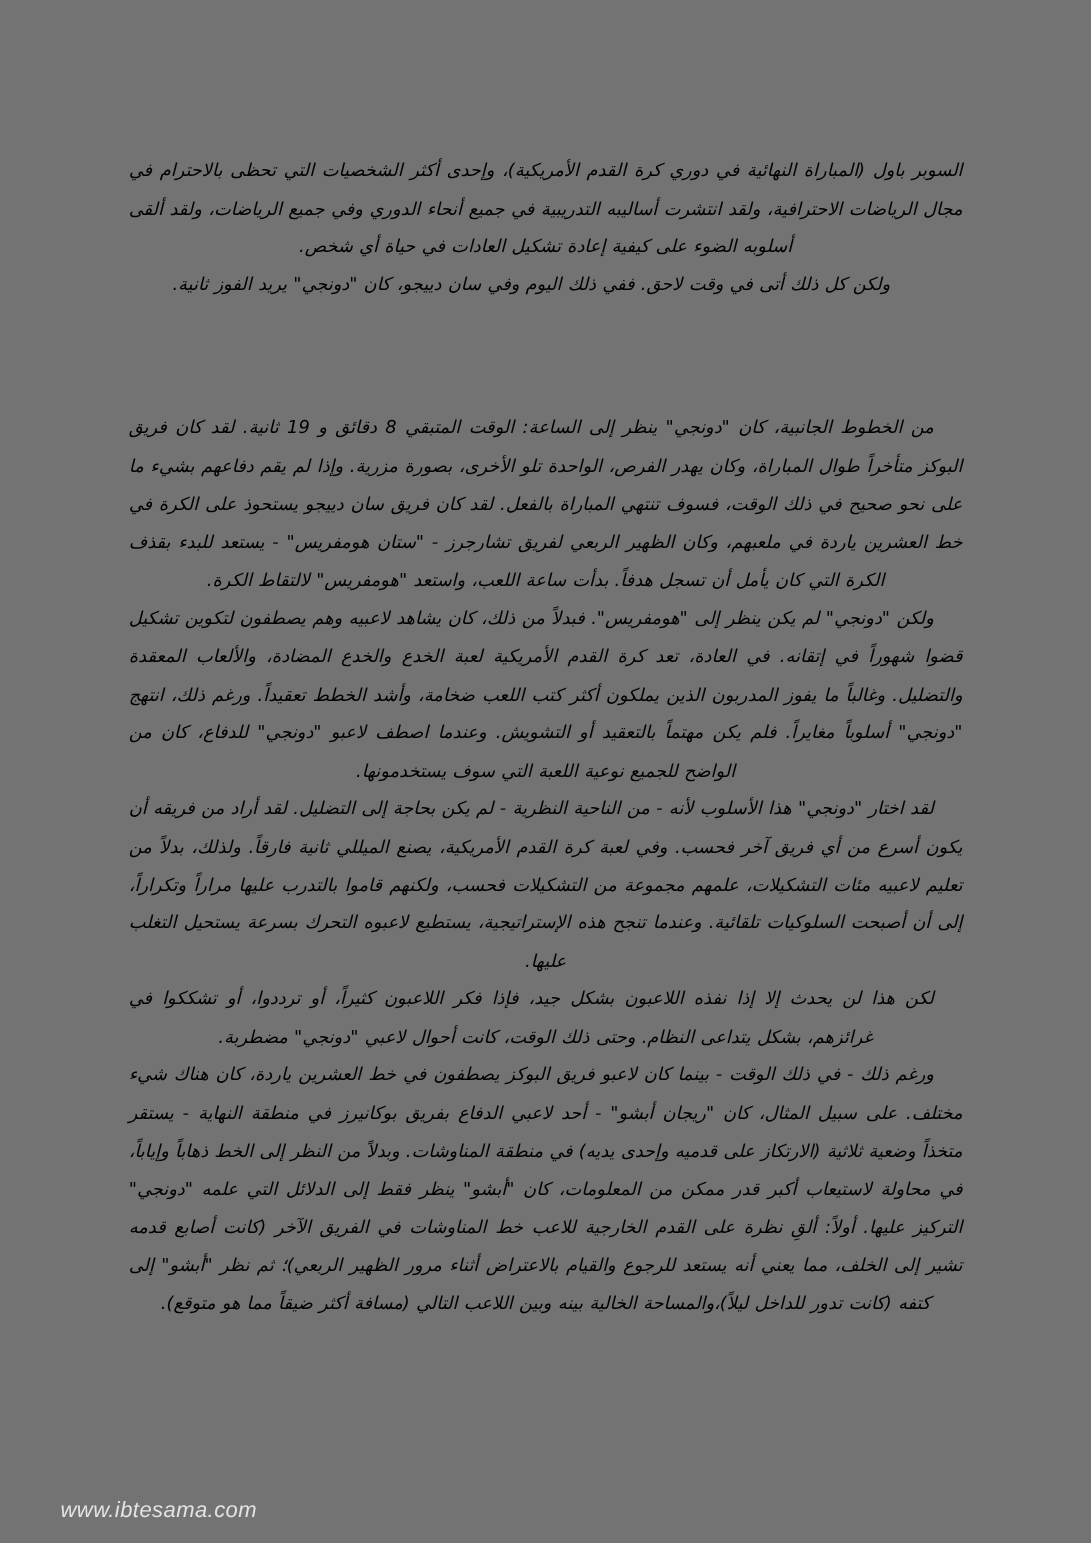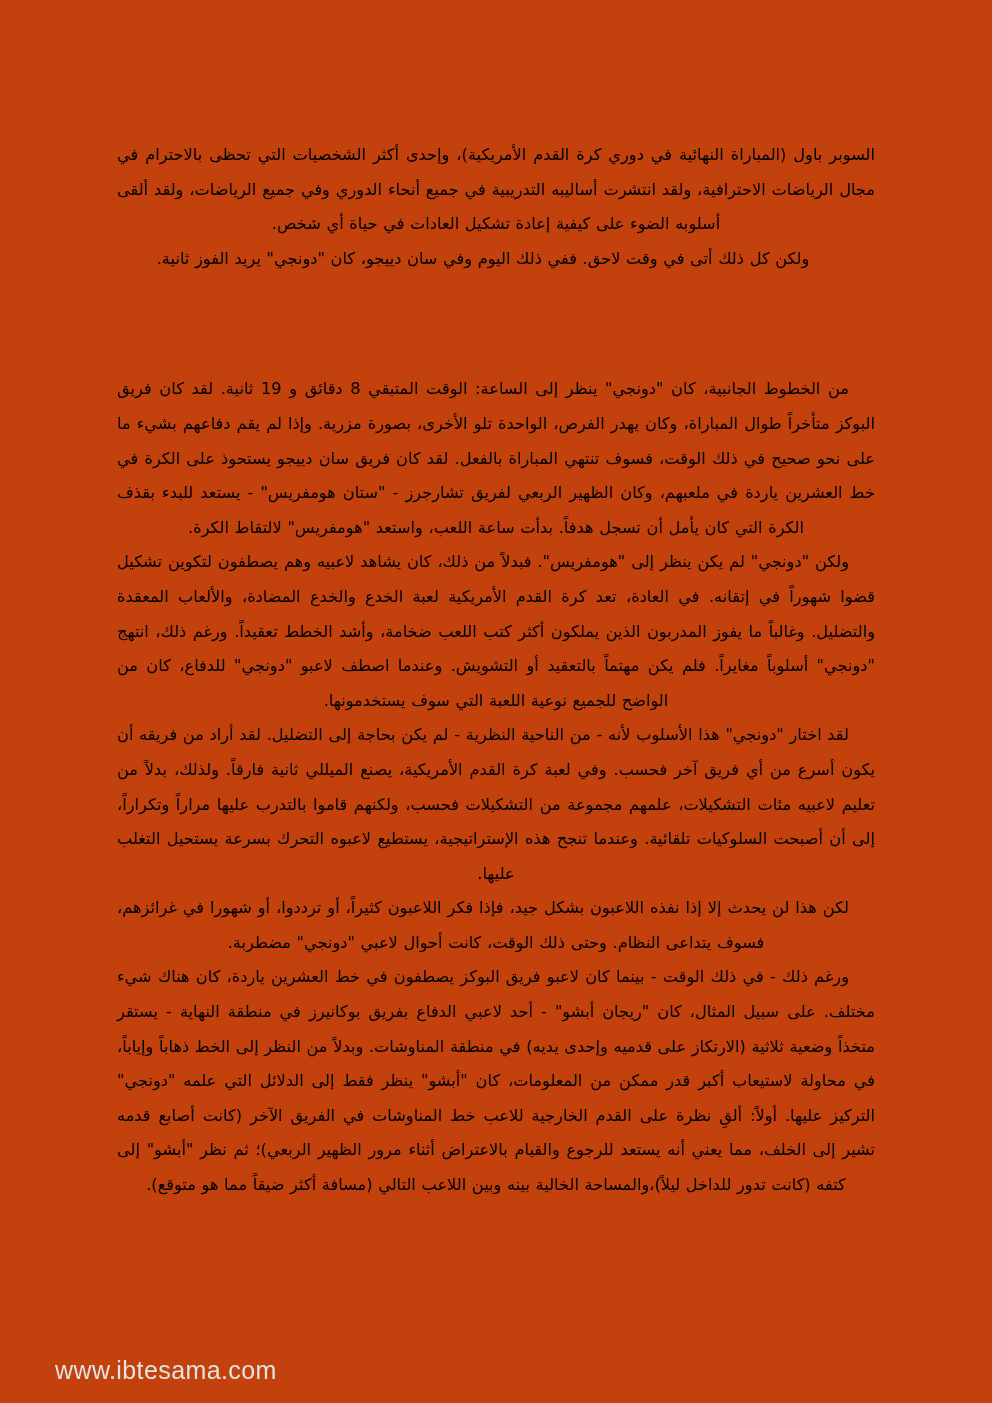--- a/index.html
+++ b/index.html
@@ -12,21 +12,22 @@
     width: 992px;
     height: 1403px;
     position: relative;
     overflow: hidden;
     font-family: "DejaVu Sans", "Liberation Sans", sans-serif;
   }
 
   .page {
     position: absolute;
     inset: 0;
-    background: #c2410c;
+    background: #737373;
+    font-style: italic;
   }
 
   .page-body {
     position: absolute;
     top: 138px;
     right: 117px;
     left: 117px;
     direction: rtl;
     text-align: justify;
     text-align-last: center;
@@ -63,21 +64,21 @@
   .para.tight {
     margin-top: 0px;
   }
 
   .watermark {
     position: absolute;
     left: 55px;
     bottom: 18px;
     color: #e3e3e3;
     font-family: "Liberation Sans", sans-serif;
-    font-size: 25px;
+    font-size: 20px;
     letter-spacing: 0.4px;
     direction: ltr;
     white-space: nowrap;
     user-select: none;
   }
 </style>
 </head>
 <body>
 
 <div class="page">
@@ -87,21 +88,21 @@
     <p class="para continuation">السوبر باول (المباراة النهائية في دوري كرة القدم الأمريكية)، وإحدى أكثر الشخصيات التي تحظى بالاحترام في مجال الرياضات الاحترافية، ولقد انتشرت أساليبه التدريبية في جميع أنحاء الدوري وفي جميع الرياضات، ولقد ألقى أسلوبه الضوء على كيفية إعادة تشكيل العادات في حياة أي شخص.</p>
 
     <p class="para indented tight">ولكن كل ذلك أتى في وقت لاحق. ففي ذلك اليوم وفي سان دييجو، كان "دونجي" يريد الفوز ثانية.</p>
 
     <p class="para indented block-gap">من الخطوط الجانبية، كان "دونجي" ينظر إلى الساعة: الوقت المتبقي 8 دقائق و 19 ثانية. لقد كان فريق البوكز متأخراً طوال المباراة، وكان يهدر الفرص، الواحدة تلو الأخرى، بصورة مزرية. وإذا لم يقم دفاعهم بشيء ما على نحو صحيح في ذلك الوقت، فسوف تنتهي المباراة بالفعل. لقد كان فريق سان دييجو يستحوذ على الكرة في خط العشرين ياردة في ملعبهم، وكان الظهير الربعي لفريق تشارجرز - "ستان هومفريس" - يستعد للبدء بقذف الكرة التي كان يأمل أن تسجل هدفاً. بدأت ساعة اللعب، واستعد "هومفريس" لالتقاط الكرة.</p>
 
     <p class="para indented tight">ولكن "دونجي" لم يكن ينظر إلى "هومفريس". فبدلاً من ذلك، كان يشاهد لاعبيه وهم يصطفون لتكوين تشكيل قضوا شهوراً في إتقانه. في العادة، تعد كرة القدم الأمريكية لعبة الخدع والخدع المضادة، والألعاب المعقدة والتضليل. وغالباً ما يفوز المدربون الذين يملكون أكثر كتب اللعب ضخامة، وأشد الخطط تعقيداً. ورغم ذلك، انتهج "دونجي" أسلوباً مغايراً. فلم يكن مهتماً بالتعقيد أو التشويش. وعندما اصطف لاعبو "دونجي" للدفاع، كان من الواضح للجميع نوعية اللعبة التي سوف يستخدمونها.</p>
 
     <p class="para indented tight">لقد اختار "دونجي" هذا الأسلوب لأنه - من الناحية النظرية - لم يكن بحاجة إلى التضليل. لقد أراد من فريقه أن يكون أسرع من أي فريق آخر فحسب. وفي لعبة كرة القدم الأمريكية، يصنع الميللي ثانية فارقاً. ولذلك، بدلاً من تعليم لاعبيه مئات التشكيلات، علمهم مجموعة من التشكيلات فحسب، ولكنهم قاموا بالتدرب عليها مراراً وتكراراً، إلى أن أصبحت السلوكيات تلقائية. وعندما تنجح هذه الإستراتيجية، يستطيع لاعبوه التحرك بسرعة يستحيل التغلب عليها.</p>
 
-    <p class="para indented tight">لكن هذا لن يحدث إلا إذا نفذه اللاعبون بشكل جيد، فإذا فكر اللاعبون كثيراً، أو ترددوا، أو شهورا في غرائزهم، فسوف يتداعى النظام. وحتى ذلك الوقت، كانت أحوال لاعبي "دونجي" مضطربة.</p>
+    <p class="para indented tight">لكن هذا لن يحدث إلا إذا نفذه اللاعبون بشكل جيد، فإذا فكر اللاعبون كثيراً، أو ترددوا، أو تشككوا في غرائزهم، بشكل يتداعى النظام. وحتى ذلك الوقت، كانت أحوال لاعبي "دونجي" مضطربة.</p>
 
     <p class="para indented tight">ورغم ذلك - في ذلك الوقت - بينما كان لاعبو فريق البوكز يصطفون في خط العشرين ياردة، كان هناك شيء مختلف. على سبيل المثال، كان "ريجان أبشو" - أحد لاعبي الدفاع بفريق بوكانيرز في منطقة النهاية - يستقر متخذاً وضعية ثلاثية (الارتكاز على قدميه وإحدى يديه) في منطقة المناوشات. وبدلاً من النظر إلى الخط ذهاباً وإياباً، في محاولة لاستيعاب أكبر قدر ممكن من المعلومات، كان "أبشو" ينظر فقط إلى الدلائل التي علمه "دونجي" التركيز عليها. أولاً: ألقِ نظرة على القدم الخارجية للاعب خط المناوشات في الفريق الآخر (كانت أصابع قدمه تشير إلى الخلف، مما يعني أنه يستعد للرجوع والقيام بالاعتراض أثناء مرور الظهير الربعي)؛ ثم نظر "أبشو" إلى كتفه (كانت تدور للداخل ليلاً)،والمساحة الخالية بينه وبين اللاعب التالي (مسافة أكثر ضيقاً مما هو متوقع).</p>
 
   </div>
 
   <div class="watermark">www.ibtesama.com</div>
 
 </div>
 
 </body></html>

